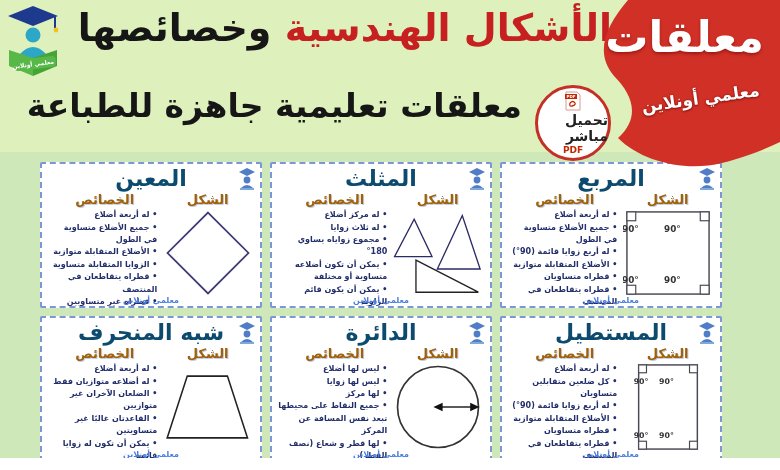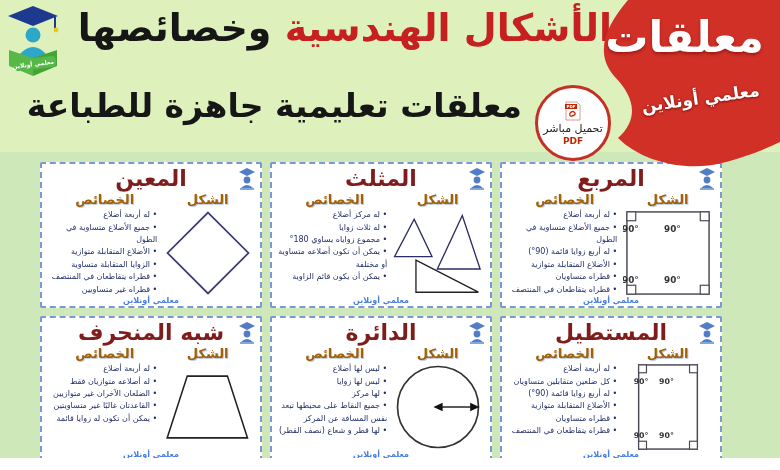--- a/index.html
+++ b/index.html
@@ -16,38 +16,38 @@
 
   .badge-blob { position:absolute; top:0; right:0; width:192px; height:172px; z-index:1; }
   .badge-l1 { position:absolute; top:12px; right:16px; z-index:2; font-size:43px; font-weight:bold; color:#ffffff; text-shadow:0 2px 3px rgba(120,10,10,.55);text-align:center; }
   .badge-l2 { position:absolute; top:88px; right:20px; z-index:2; font-size:17px; font-weight:bold; color:#ffffff; transform:rotate(-8deg); text-shadow:0 0 2px #8c1510, 0 1px 2px #8c1510; white-space:nowrap; }
 
   .logo { position:absolute; top:2px; right:716px; width:62px; height:82px; z-index:2; }
 
   .pdf-circle { position:absolute; top:85px; right:169px; width:76px; height:76px; border-radius:50%;
     background:#ffffff; border:3px solid #c43026; z-index:4; display:flex; flex-direction:column;
     align-items:center; justify-content:center; gap:1px; cursor:pointer; }
-  .pdf-label { font-size:11px; font-weight:normal; color:#222; }
+  .pdf-label { font-size:14px; font-weight:bold; color:#222; }
   .pdf-sub { font-size:9px; font-weight:bold; color:#c22700; }
 
   
   .cards { position:absolute; top:152px; right:0; width:780px; height:318px; background:#cfe8ba; padding-top:10px; display:flex; flex-direction:column; gap:8px; }
   .row { display:flex; gap:8px; padding-right:58px; }
   .card { position:relative; width:222px; height:146px; background:#ffffff; border:2px dashed #7b97d6; border-radius:2px; padding:2px 6px 0 6px; }
   .card-logo { position:absolute; top:3px; left:auto; right:4px; width:18px; height:24px; opacity:.9; }
-  .card-title { text-align:center; color:#7f1d1d; font-size:22px; font-weight:bold; line-height:1.15; }
+  .card-title { text-align:center; color:#0c4a6e; font-size:22px; font-weight:bold; line-height:1.15; }
   .card-labels { display:flex; margin-top:1px; }
   .col-shape { width:45%; }
   .col-props { width:55%; }
   .label { color:#a16207; font-weight:bold; font-size:13px; text-align:center; text-shadow:1px 1px 0 #c3cdea; }
   .card-body { display:flex; height:92px; }
   .shape-col { width:45%; display:flex; align-items:center; justify-content:center; }
   .props-col { width:55%; }
   ul.props { list-style:none; padding:2px 4px 0 0; }
-  ul.props li { font-size:8px; font-weight:normal; color:#232f6b; line-height:1.55; text-align:right; }
+  ul.props li { font-size:8px; font-weight:bold; color:#232f6b; line-height:1.55; text-align:right; }
   ul.props li::before { content:"• "; color:#232f6b; }
   .watermark { position:absolute; bottom:1px; left:0; right:0; text-align:center; font-size:8px; font-weight:bold; color:#4a7fe0; }
   svg { display:block; }
   .ang { font-size:9px; font-weight:bold; fill:#333; font-family:"DejaVu Sans", sans-serif; }
   .ang-sm { font-size:8px; font-weight:bold; fill:#333; font-family:"DejaVu Sans", sans-serif; }
 </style>
 </head>
 <body>
 
 <div class="page">

